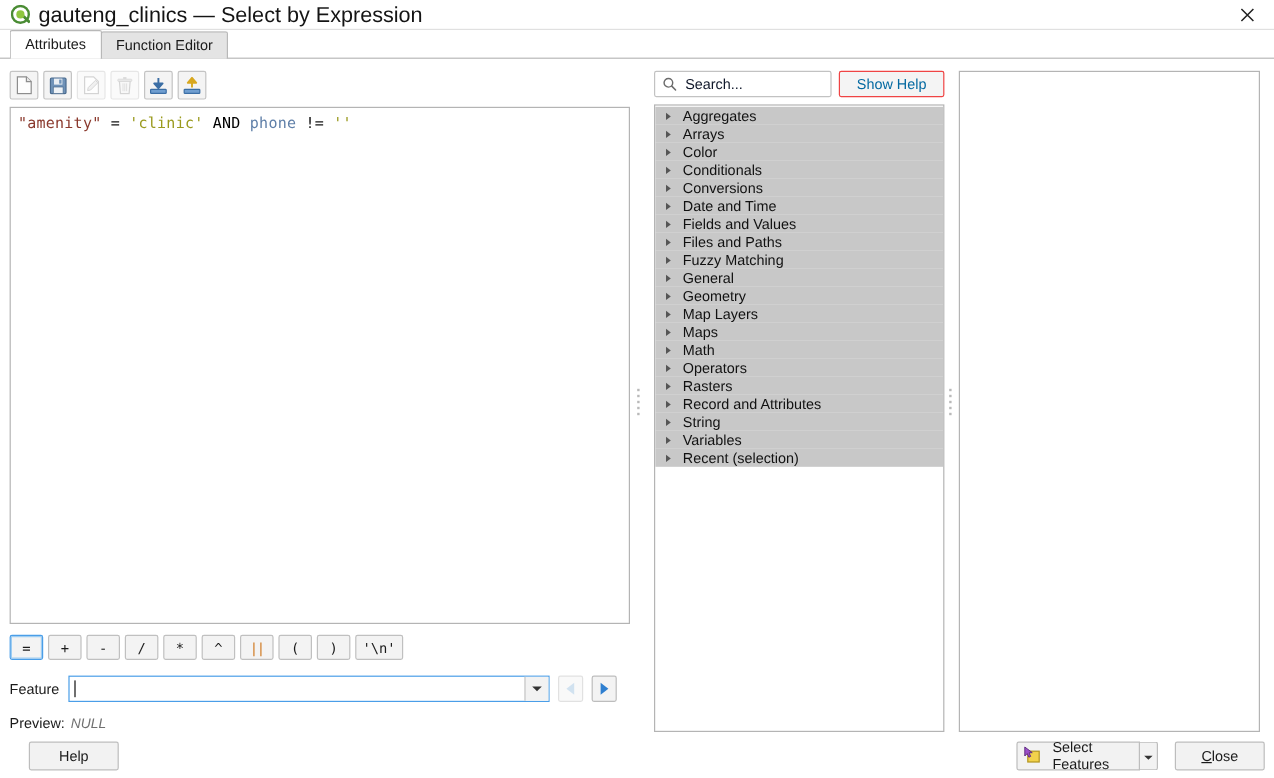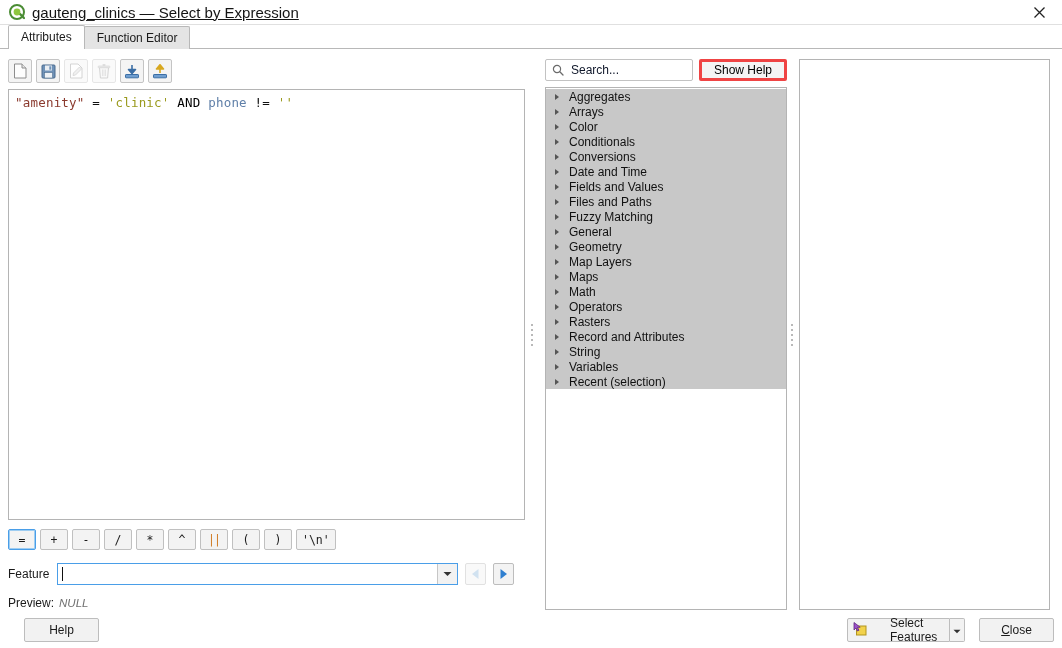--- a/index.html
+++ b/index.html
@@ -28,24 +28,23 @@
     box-sizing: border-box;
   }
   .title-icon {
     width: 16px; height: 16px;
     margin-right: 7px;
     position: relative;
     flex: none;
   }
   .title-icon svg { display: block; }
   .title-text {
-    font-size: 15px;
+    font-size: 18px;
     color: #141414;
     white-space: nowrap;
-    text-decoration: underline;
   }
   .titlebar-spacer { flex: 1; }
   .close-x {
     width: 46px;
     height: 25px;
     display: flex;
     align-items: center;
     justify-content: center;
     cursor: default;
   }
@@ -284,28 +283,28 @@
     border-radius: 2px;
   }
   .search-box svg { display: block; flex: none; }
   .search-ph {
     margin-left: 7px;
     color: #0f172a;
     font-size: 12px;
   }
   .help-btn {
     width: 88px;
-    border: 3px solid #ef4444;
+    border: 1px solid #ef4444;
     background: #f4f4f4;
     border-radius: 2px;
     display: flex;
     align-items: center;
     justify-content: center;
     font-size: 12px;
-    color: #000000;
+    color: #0369a1;
     box-sizing: border-box;
   }
   .tree {
     height: 523px;
     border: 1px solid #b4b4b4;
     background: #ffffff;
     box-sizing: border-box;
     overflow: hidden;
     padding-top: 1px;
     text-align: center;
@@ -362,21 +361,21 @@
     position: absolute;
     left: 24px; top: 4px;
     width: 75px; height: 24px;
   }
   #select-features-button {
     position: absolute;
     left: 847px; top: 4px;
     width: 103px; height: 24px;
     padding-left: 4px;
     justify-content: flex-start;
-    gap: 22px;
+    gap: 9px;
     border-radius: 2px 0 0 2px;
   }
   #select-features-dropdown {
     position: absolute;
     left: 950px; top: 4px;
     width: 15px; height: 24px;
     border-left: none;
     border-radius: 0 2px 2px 0;
   }
   #close-button {

